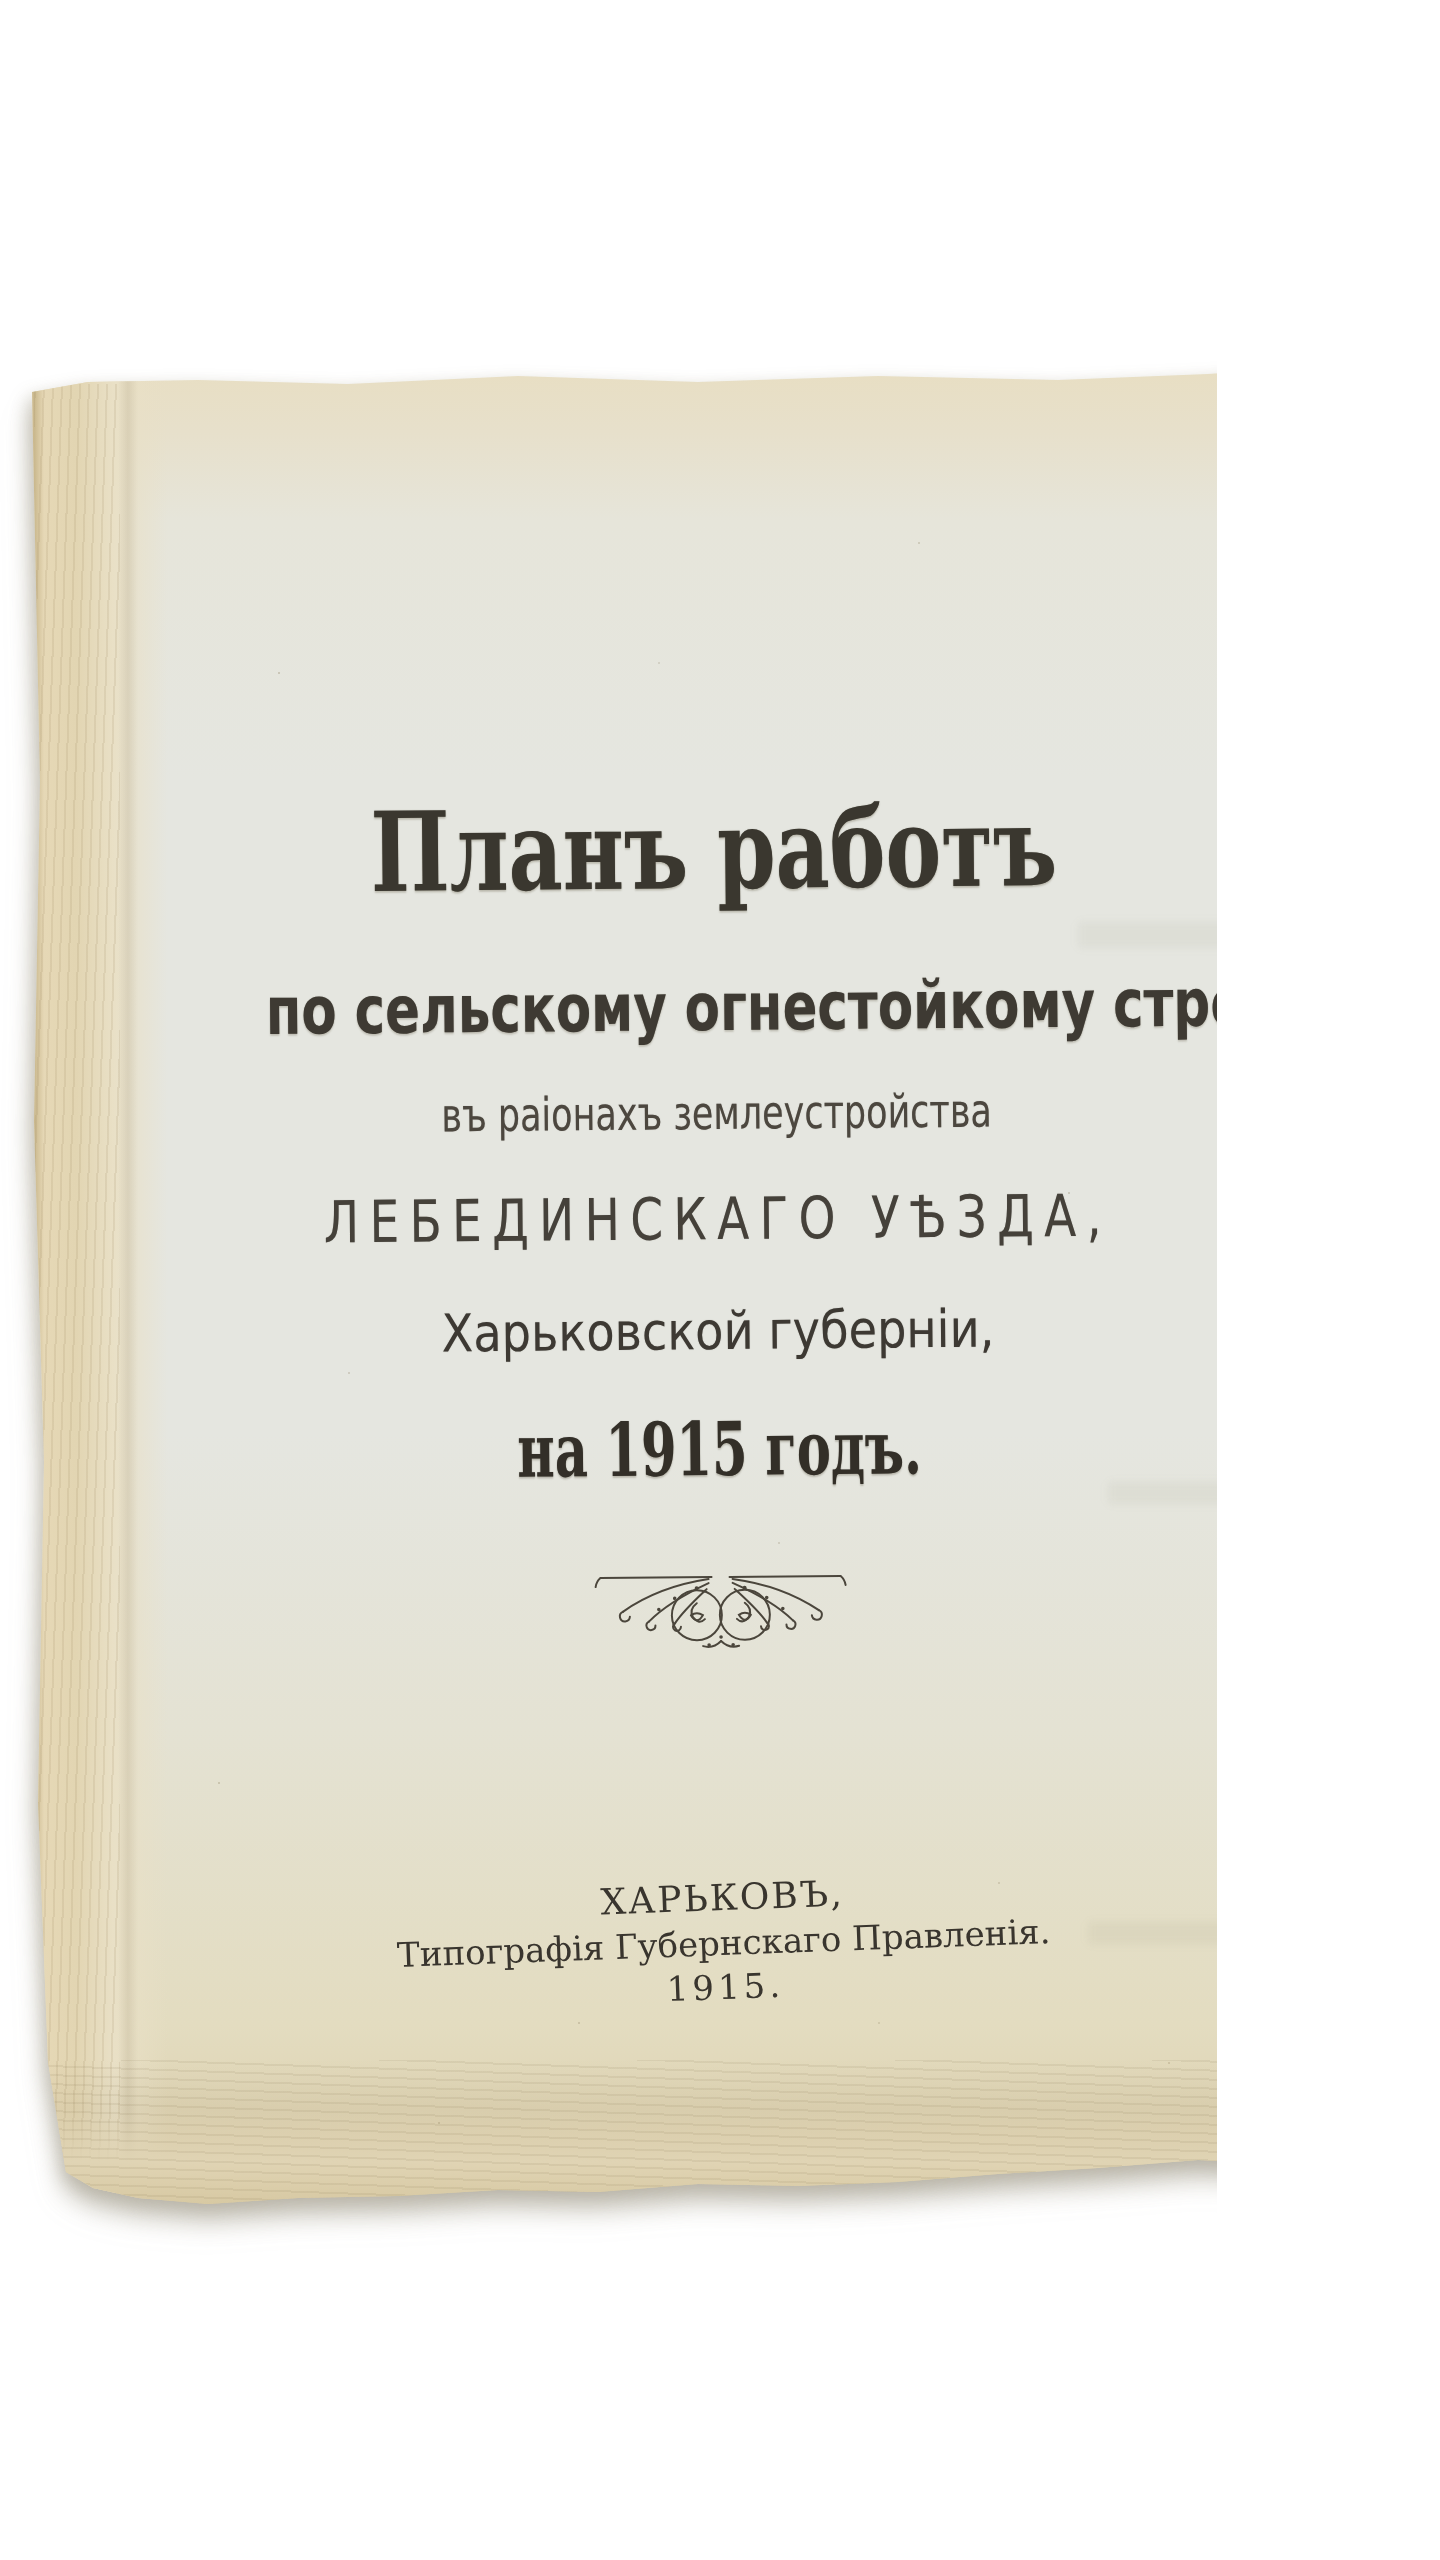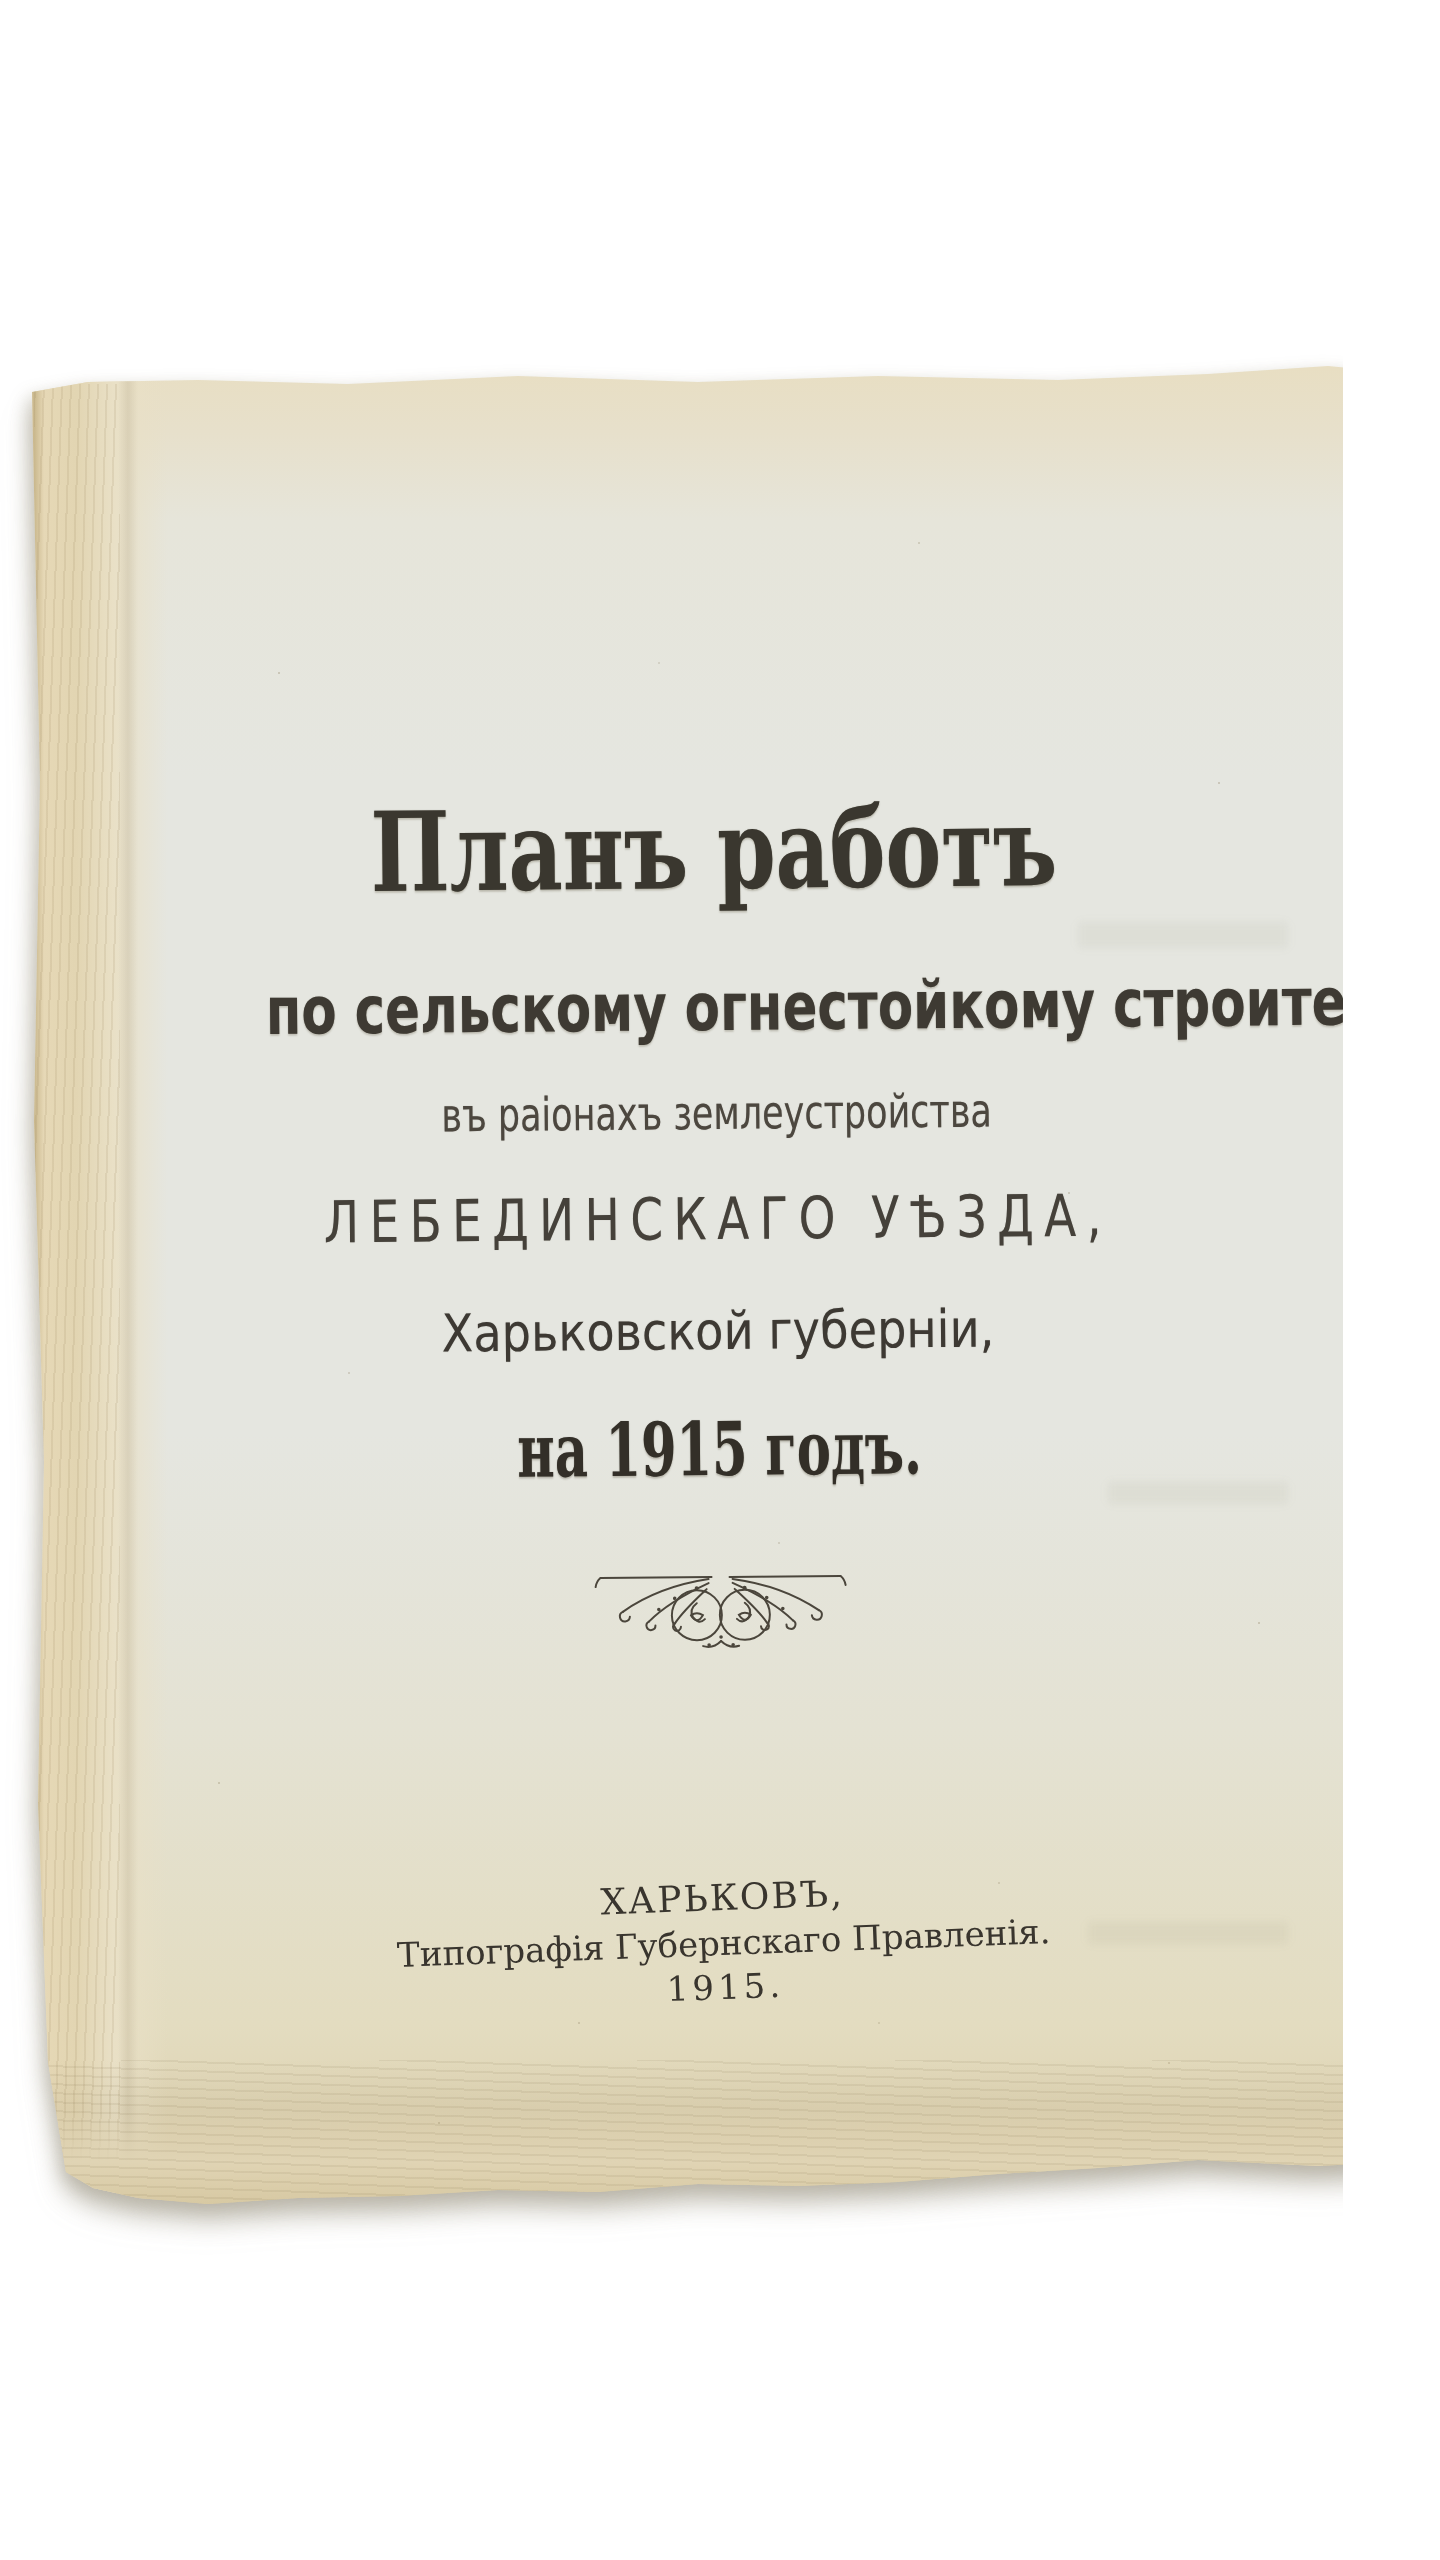--- a/index.html
+++ b/index.html
@@ -1,16 +1,16 @@
 <!DOCTYPE html>
 <html><head>
 <meta charset="utf-8">
 <style>
   html,body{margin:0;padding:0;background:#ffffff;}
-  .scene{position:relative;width:1343px;height:2560px;background:#ffffff;overflow:hidden;
+  .scene{position:relative;width:1217px;height:2560px;background:#ffffff;overflow:hidden;
          font-family:"DejaVu Serif", serif;}
   .book-shadow{position:absolute;left:18px;top:362px;width:1396px;height:1848px;
     filter:drop-shadow(0 16px 12px rgba(125,118,96,.40)) drop-shadow(-4px 6px 8px rgba(140,132,108,.28));}
   .book{position:absolute;left:0;top:0;width:1396px;height:1848px;
     background:
       linear-gradient(90deg,#d3c29b 0px,#e2d3ae 10px,#c9b78c 16px,#e6d8b6 26px,#e2d5b2 58px,#e9e0c6 96px,rgba(233,224,198,0) 150px),
       linear-gradient(270deg,#d8ccae 0px,#e4ddc8 12px,rgba(228,221,200,0) 46px),
       linear-gradient(180deg,#e8dec2 0px,#e7e0cb 70px,#e6e5da 160px,#e5e6e0 420px,#e5e6e0 58%,#e4e2d3 74%,#e3dcc0 90%,#dfd3b2 96%,#d8c9a4 100%);
     clip-path:polygon(
       14px 30px,70px 20px,180px 18px,330px 22px,500px 14px,680px 20px,860px 14px,1040px 18px,

